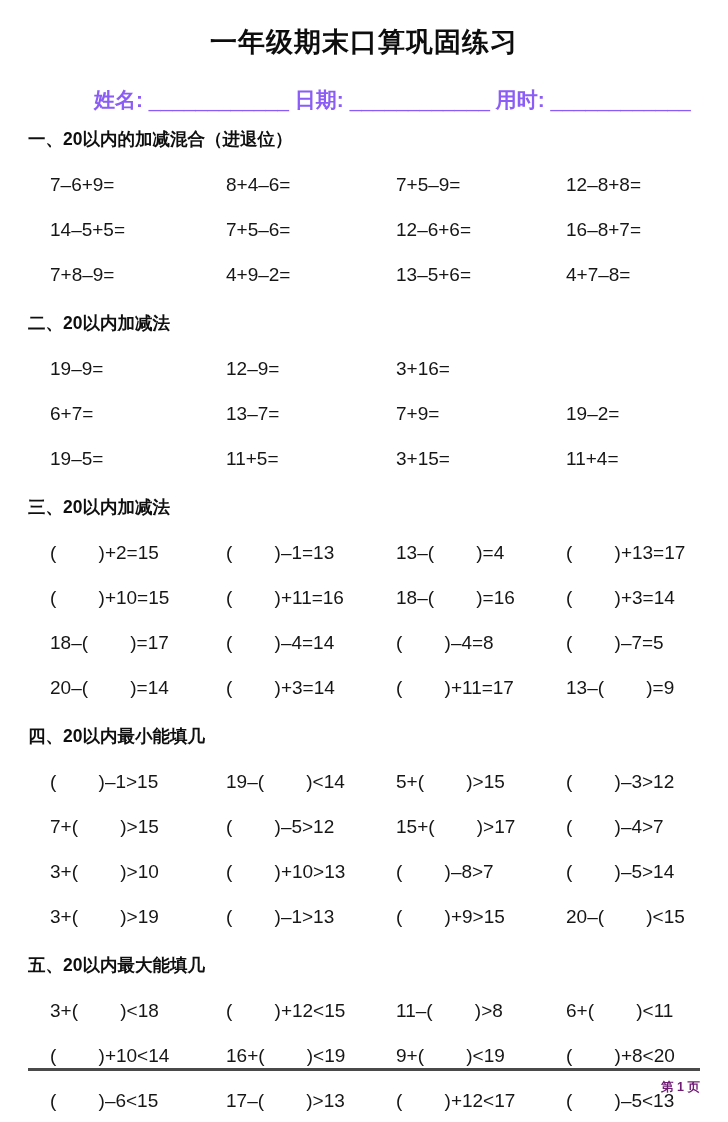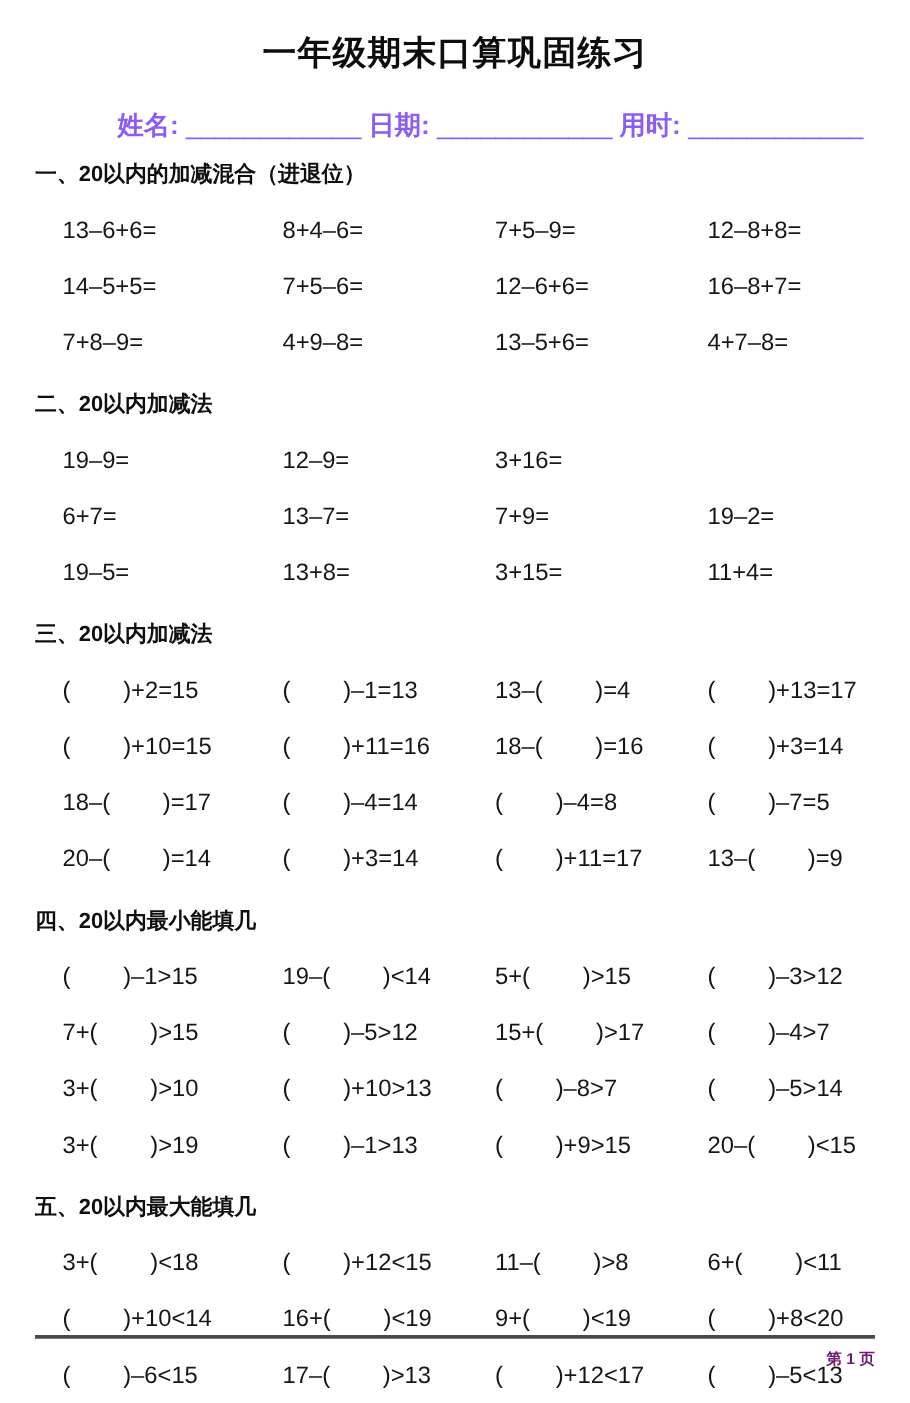--- a/index.html
+++ b/index.html
@@ -89,54 +89,54 @@
 <div class="page">
 
   <h1 class="title">一年级期末口算巩固练习</h1>
 
   <div class="name-line"><span>姓名:</span> <span class="blank">____________</span> <span>日期:</span> <span class="blank">____________</span> <span>用时:</span> <span class="blank">____________</span></div>
 
   <div id="sections">
       <div class="section-heading first">一、20以内的加减混合（进退位）</div>
       <div class="rows">
         <div class="row">
-          <div class="cell">13–6+6=</div>
+          <div class="cell">7–6+9=</div>
           <div class="cell">8+4–6=</div>
           <div class="cell">7+5–9=</div>
           <div class="cell">12–8+8=</div>
         </div>
         <div class="row">
           <div class="cell">14–5+5=</div>
           <div class="cell">7+5–6=</div>
           <div class="cell">12–6+6=</div>
           <div class="cell">16–8+7=</div>
         </div>
         <div class="row">
           <div class="cell">7+8–9=</div>
-          <div class="cell">4+9–8=</div>
+          <div class="cell">4+9–2=</div>
           <div class="cell">13–5+6=</div>
           <div class="cell">4+7–8=</div>
         </div>
       </div>
       <div class="section-heading">二、20以内加减法</div>
       <div class="rows">
         <div class="row">
           <div class="cell">19–9=</div>
           <div class="cell">12–9=</div>
           <div class="cell">3+16=</div>
         </div>
         <div class="row">
           <div class="cell">6+7=</div>
           <div class="cell">13–7=</div>
           <div class="cell">7+9=</div>
           <div class="cell">19–2=</div>
         </div>
         <div class="row">
           <div class="cell">19–5=</div>
-          <div class="cell">13+8=</div>
+          <div class="cell">11+5=</div>
           <div class="cell">3+15=</div>
           <div class="cell">11+4=</div>
         </div>
       </div>
       <div class="section-heading">三、20以内加减法</div>
       <div class="rows">
         <div class="row">
           <div class="cell">(        )+2=15</div>
           <div class="cell">(        )–1=13</div>
           <div class="cell">13–(        )=4</div>

